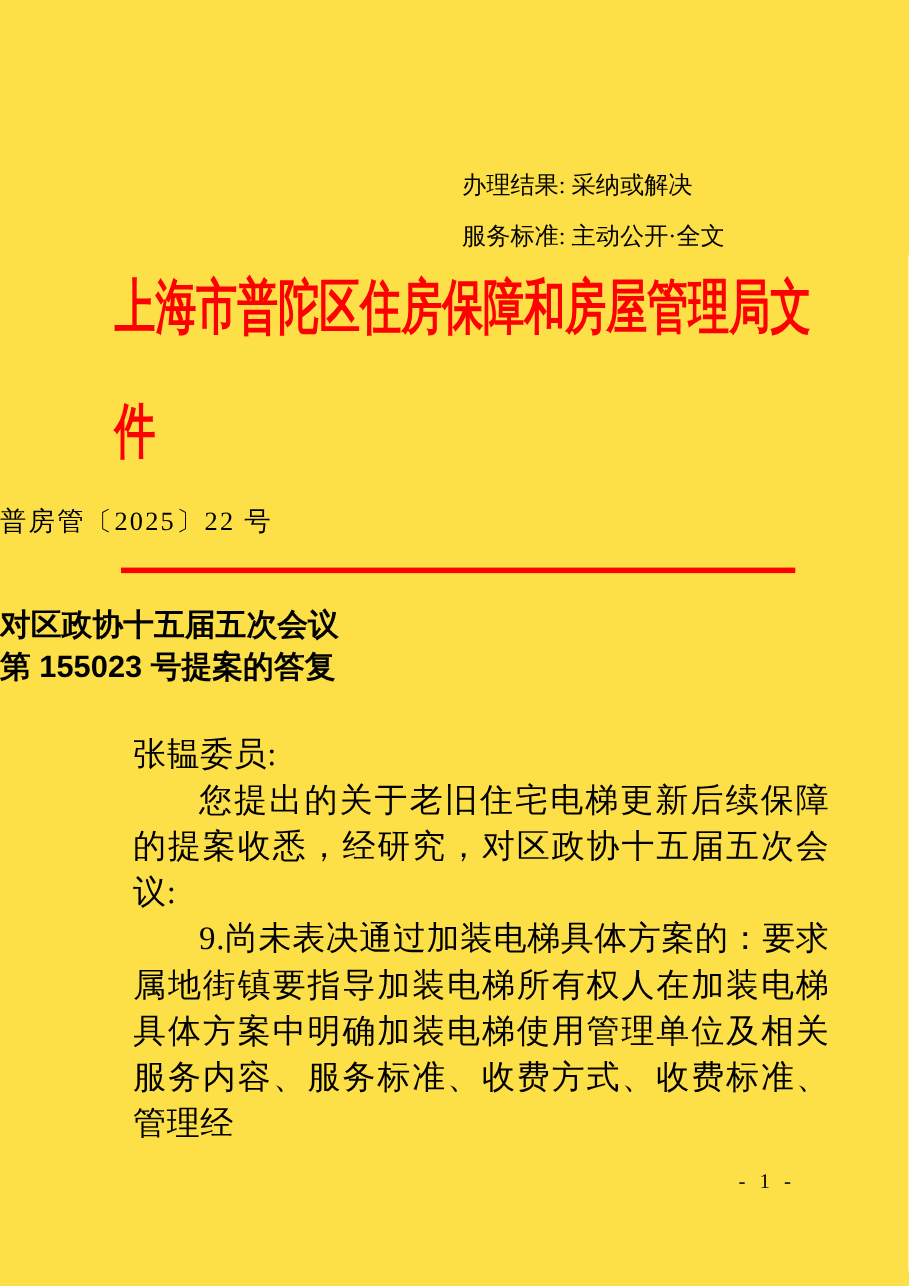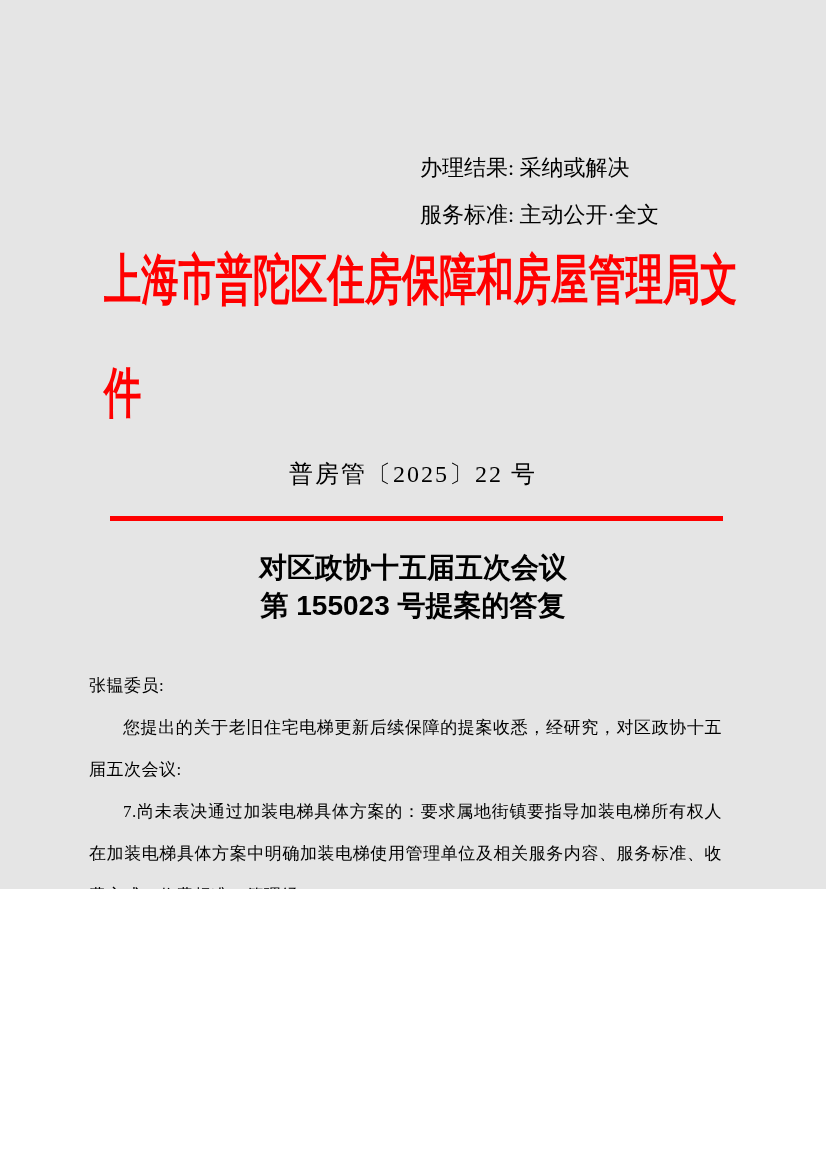--- a/index.html
+++ b/index.html
@@ -3,22 +3,22 @@
 <meta charset="utf-8">
 <style>
   html, body {
     margin: 0;
     padding: 0;
     background: #ffffff;
   }
   .page {
     position: relative;
     width: 826px;
-    height: 889px;
-    background: #e5e5e5;
+    height: 1169px;
+    background: #fde047;
     overflow: hidden;
     color: #000000;
     font-family: "Liberation Serif", serif;
   }
 
   
   .meta-block {
     position: absolute;
     left: 420px;
     top: 144px;
@@ -47,55 +47,55 @@
     transform-origin: left top;
     white-space: nowrap;
   }
 
   
   .doc-number {
     position: absolute;
     left: 0;
     right: 0;
     top: 458px;
-    text-align: center;
+    text-align: left;
     font-size: 24px;
     letter-spacing: 2px;
   }
 
   
   .red-rule {
     position: absolute;
     left: 110px;
     top: 516px;
     width: 613px;
     height: 5px;
     background: #ff0000;
   }
 
   
   .doc-title {
     position: absolute;
     left: 0;
     right: 0;
     top: 549px;
-    text-align: center;
+    text-align: left;
     font-family: "Liberation Sans", sans-serif;
     font-weight: bold;
     font-size: 28px;
     line-height: 38px;
   }
 
   
   .body-text {
     position: absolute;
-    left: 89px;
+    left: 121px;
     width: 633px;
     top: 665px;
-    font-size: 17px;
+    font-size: 30px;
     line-height: 42px;
     text-align: justify;
     letter-spacing: 0.5px;
   }
   .body-text p {
     margin: 0;
     text-indent: 2em;
   }
   .body-text p.salutation {
     text-indent: 0;
@@ -135,18 +135,18 @@
   <div class="red-rule"></div>
 
   <div class="doc-title">
     <div>对区政协十五届五次会议</div>
     <div>第 155023 号提案的答复</div>
   </div>
 
   <div class="body-text">
     <p class="salutation">张韫委员:</p>
     <p>您提出的关于老旧住宅电梯更新后续保障的提案收悉，经研究，对区政协十五届五次会议:</p>
-    <p>7.尚未表决通过加装电梯具体方案的：要求属地街镇要指导加装电梯所有权人在加装电梯具体方案中明确加装电梯使用管理单位及相关服务内容、服务标准、收费方式、收费标准、管理经</p>
+    <p>9.尚未表决通过加装电梯具体方案的：要求属地街镇要指导加装电梯所有权人在加装电梯具体方案中明确加装电梯使用管理单位及相关服务内容、服务标准、收费方式、收费标准、管理经</p>
   </div>
 
   <div class="page-number">- 1 -</div>
 
 </div>
 
 </body></html>

